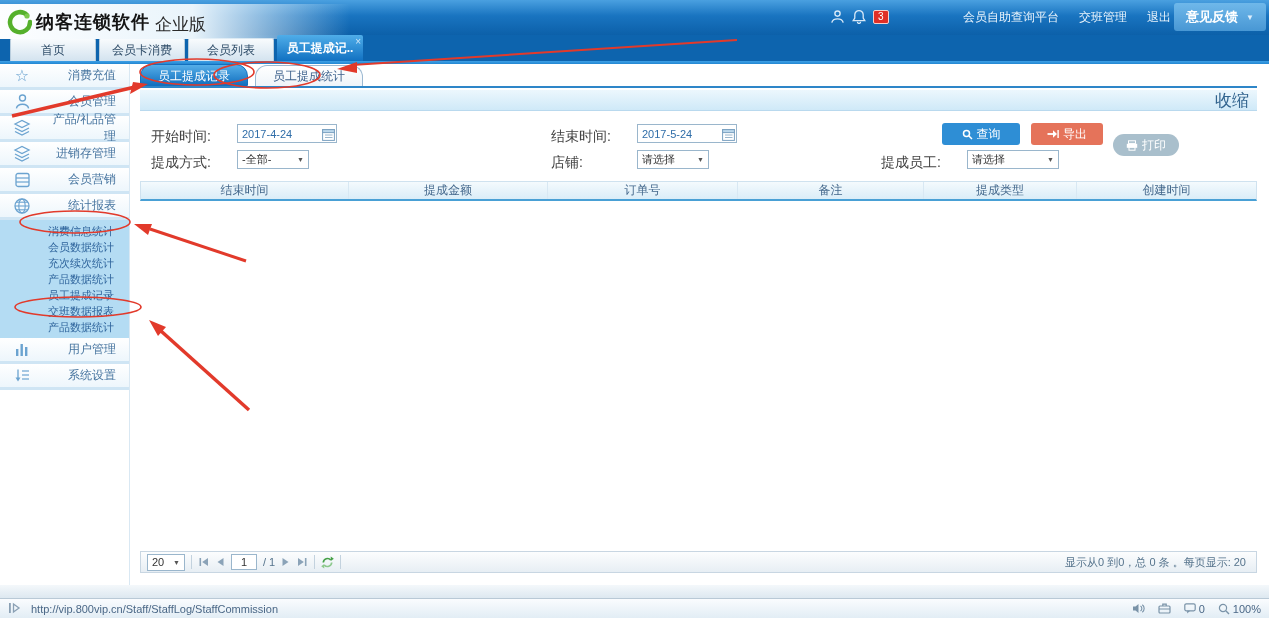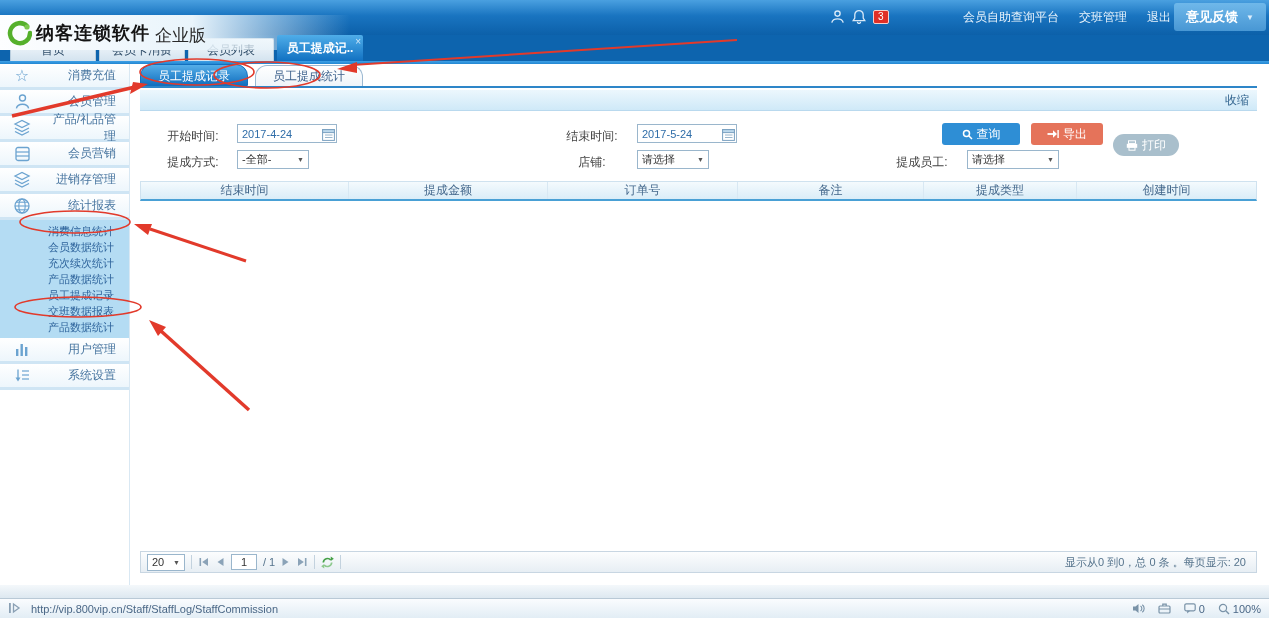--- a/index.html
+++ b/index.html
@@ -3,21 +3,21 @@
 <meta charset="utf-8">
 <style>
   * { margin:0; padding:0; box-sizing:border-box; }
   html,body { width:1269px; height:618px; overflow:hidden; background:#fff;
     font-family:"Liberation Sans","DejaVu Sans",sans-serif; }
   .app { position:relative; width:1269px; height:618px; overflow:hidden; background:#fff; }
 
   
   .header { position:relative; height:35px;
     background:linear-gradient(180deg,#4aa0e0 0%,#1974c0 45%,#0c60a9 100%); }
-  .logo-area { position:absolute; left:0; top:15px; width:350px; height:35px;
+  .logo-area { position:absolute; left:0; top:4px; width:350px; height:35px;
     background:linear-gradient(90deg,#fdfeff 0%,#e9f4fb 55%,rgba(233,244,251,0) 100%);
     display:flex; align-items:center; padding-left:6px; }
   .logo-text { font-size:18px; font-weight:bold; color:#141414; letter-spacing:1px; margin-left:4px; }
   .edition { font-size:17px; color:#2a2a2a; margin:6px 0 0 5px; }
   .header-icons { position:absolute; left:830px; top:9px; display:flex; align-items:center; gap:7px; }
   .badge { background:#e02f27; border:1px solid #f6d0cc; color:#fff; font-size:10px;
     line-height:12px; padding:0 4px; border-radius:2px; }
   .header-links { position:absolute; right:98px; top:0; height:35px; display:flex; align-items:center; gap:20px; }
   .header-links span { font-size:12px; color:#eaf4fc; cursor:pointer; }
   .feedback-btn { position:absolute; right:3px; top:3px; height:28px; padding:0 12px;
@@ -53,24 +53,24 @@
     display:flex; align-items:flex-end; }
   .itab { height:21px; line-height:21px; padding:0 17px; font-size:12px; cursor:pointer;
     border-radius:12px 12px 0 0; background:linear-gradient(180deg,#ffffff,#eef4f9);
     border:1px solid #9cb9d2; border-bottom:none; color:#3d618c; margin-left:7px; }
   .itab.active { height:22px; line-height:22px; margin-left:0;
     background:linear-gradient(180deg,#55aee8,#1370bf); border:1px solid #1370bf; color:#fff; }
 
   .filter-head { height:21px; margin:2px 12px 0 9px;
     background:linear-gradient(180deg,#ecf7fd,#cfe9f8); border-bottom:1px solid #b9d9ee;
     display:flex; justify-content:flex-end; align-items:center; }
-  .collapse-link { font-size:12px; color:#33658f; padding-right:8px; cursor:pointer; }
+  .collapse-link { font-size:17px; color:#33658f; padding-right:8px; cursor:pointer; }
 
   .filter-form { position:relative; height:66px; }
-  .f-lbl { position:absolute; font-size:12px; color:#444; text-align:center; }
+  .f-lbl { position:absolute; font-size:14px; color:#444; text-align:left; }
   .f-inp { position:absolute; height:19px; width:100px; border:1px solid #9ab6cc; background:#fff;
     font-size:11px; color:#2f6da8; padding:0 16px 0 4px; font-family:"Liberation Sans","DejaVu Sans",sans-serif; }
   .cal-ico { position:absolute; cursor:pointer; }
   .f-sel { position:absolute; height:19px; border:1px solid #9ab6cc; background:#fff; cursor:pointer;
     display:flex; align-items:center; justify-content:space-between; padding:0 4px; font-size:11px; color:#333; }
   .f-sel .caret { font-size:7px; color:#555; margin-left:6px; }
   .btn { position:absolute; height:22px; border:none; border-radius:3px; color:#fff; font-size:12px;
     display:inline-flex; align-items:center; justify-content:center; gap:4px; cursor:pointer; padding:0 10px;
     font-family:"Liberation Sans","DejaVu Sans",sans-serif; }
   .btn-search { background:#2e8ed5; }
@@ -177,37 +177,37 @@
         <svg width="18" height="17" viewBox="0 0 18 17">
             <path d="M2 5 L9 1.5 L16 5 L9 8.5 Z" fill="none" stroke="#6ba3d0" stroke-width="1.3"></path>
             <path d="M2 9 L9 12.5 L16 9" fill="none" stroke="#6ba3d0" stroke-width="1.3"></path>
             <path d="M2 12.5 L9 16 L16 12.5" fill="none" stroke="#6ba3d0" stroke-width="1.3"></path>
           </svg>
       </span>
       <span class="sb-lbl">产品/礼品管理</span>
     </div>
     <div class="sb-item">
       <span class="sb-ico">
+        <svg width="18" height="17" viewBox="0 0 18 17">
+            <path d="M2 5 L9 1.5 L16 5 L9 8.5 Z" fill="none" stroke="#6ba3d0" stroke-width="1.3"></path>
+            <path d="M2 9 L9 12.5 L16 9" fill="none" stroke="#6ba3d0" stroke-width="1.3"></path>
+            <path d="M2 12.5 L9 16 L16 12.5" fill="none" stroke="#6ba3d0" stroke-width="1.3"></path>
+          </svg>
+      </span>
+      <span class="sb-lbl">进销存管理</span>
+    </div>
+    <div class="sb-item">
+      <span class="sb-ico">
         <svg width="17" height="16" viewBox="0 0 17 16">
             <rect x="2" y="1.5" width="13" height="13" rx="2" fill="none" stroke="#6ba3d0" stroke-width="1.3"></rect>
             <line x1="2" y1="6" x2="15" y2="6" stroke="#6ba3d0" stroke-width="1.2"></line>
             <line x1="2" y1="10" x2="15" y2="10" stroke="#6ba3d0" stroke-width="1.2"></line>
           </svg>
       </span>
       <span class="sb-lbl">会员营销</span>
-    </div>
-    <div class="sb-item">
-      <span class="sb-ico">
-        <svg width="18" height="17" viewBox="0 0 18 17">
-            <path d="M2 5 L9 1.5 L16 5 L9 8.5 Z" fill="none" stroke="#6ba3d0" stroke-width="1.3"></path>
-            <path d="M2 9 L9 12.5 L16 9" fill="none" stroke="#6ba3d0" stroke-width="1.3"></path>
-            <path d="M2 12.5 L9 16 L16 12.5" fill="none" stroke="#6ba3d0" stroke-width="1.3"></path>
-          </svg>
-      </span>
-      <span class="sb-lbl">进销存管理</span>
     </div>
     <div class="sb-item">
       <span class="sb-ico">
         <svg width="18" height="18" viewBox="0 0 18 18">
             <circle cx="9" cy="9" r="7" fill="none" stroke="#6ba3d0" stroke-width="1.3"></circle>
             <ellipse cx="9" cy="9" rx="3.2" ry="7" fill="none" stroke="#6ba3d0" stroke-width="1.1"></ellipse>
             <line x1="2" y1="9" x2="16" y2="9" stroke="#6ba3d0" stroke-width="1.1"></line>
             <line x1="3.2" y1="5.2" x2="14.8" y2="5.2" stroke="#6ba3d0" stroke-width="1.1"></line>
             <line x1="3.2" y1="12.8" x2="14.8" y2="12.8" stroke="#6ba3d0" stroke-width="1.1"></line>
           </svg>

